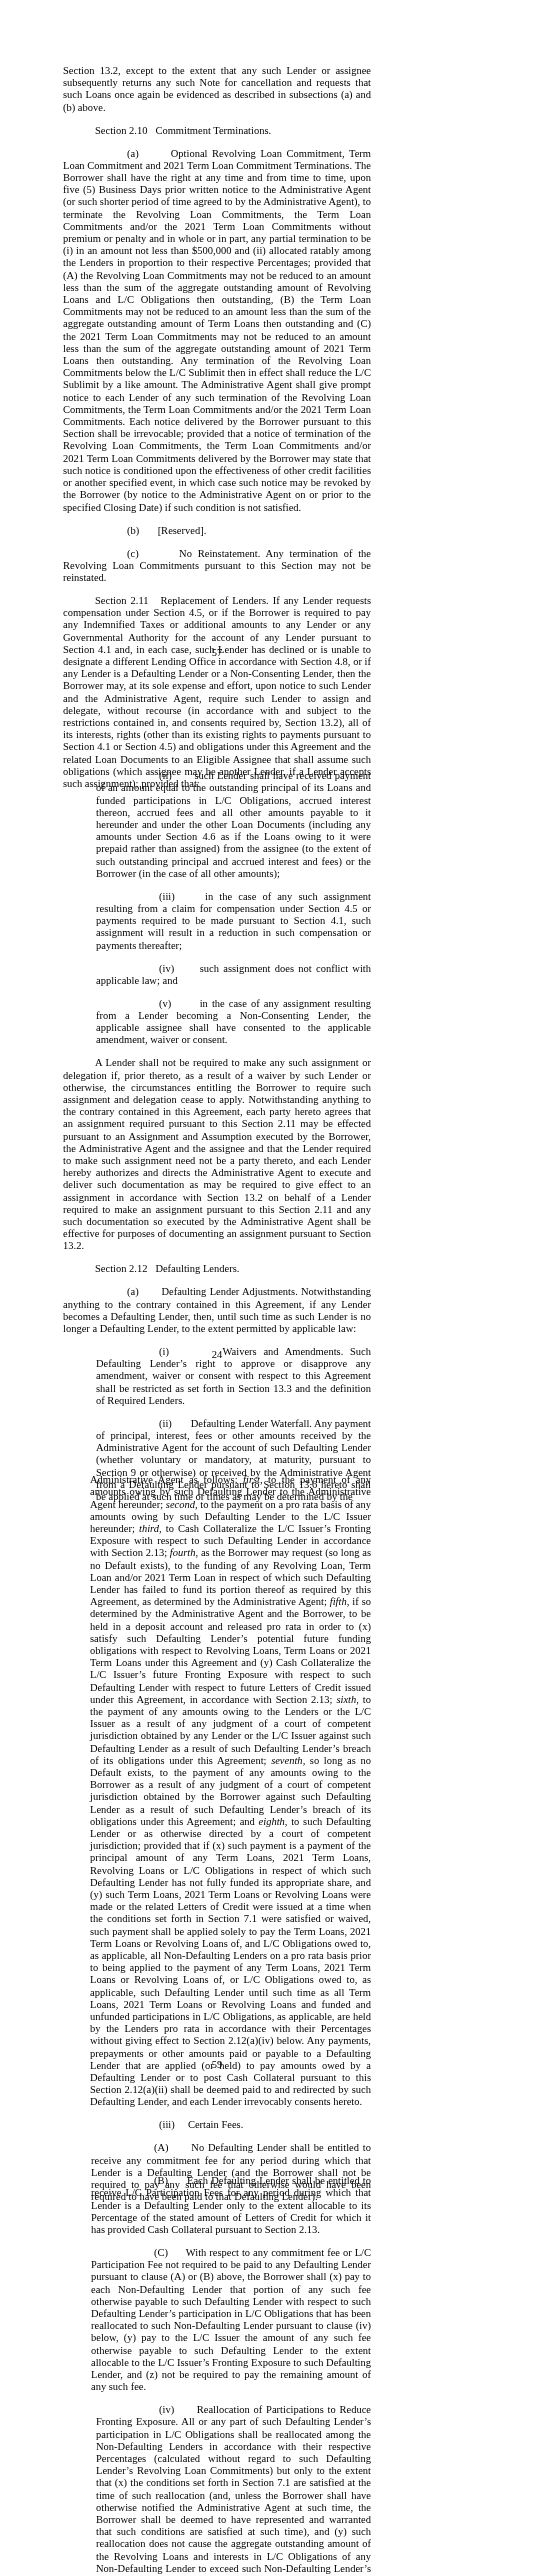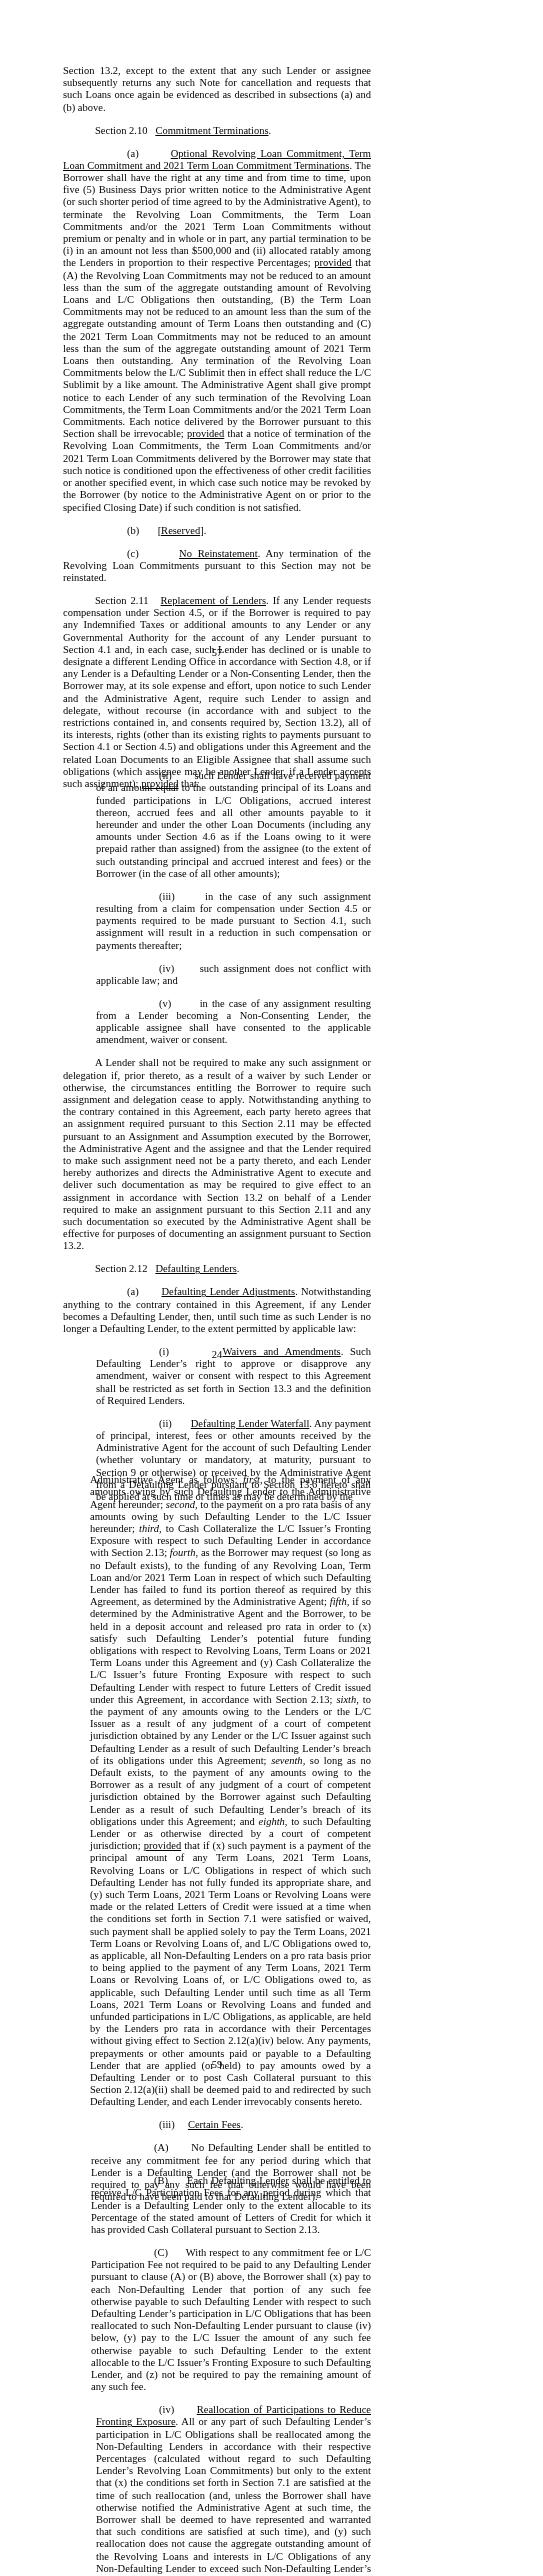--- a/index.html
+++ b/index.html
@@ -30,21 +30,21 @@
   #page-60 { top: 2173px; }
   #page-60 .content { padding-top: 2.1px; }
 
   p { margin: 0 0 10.8px 0; text-align: justify; }
   .p-plain    { text-indent: 0; }
   .p-sect     { text-indent: 32px; }
   .p-suba     { text-indent: 64px; }
   .p-item1    { margin-left: 33px; text-indent: 63px; }
   .p-item1cont{ margin-left: 27px; text-indent: 0; }
   .p-item2    { margin-left: 28px; text-indent: 63px; }
-  .u { text-decoration: underline; }
+  .u { }
   .i { font-style: italic; }
 
   .page-number {
     position: absolute;
     left: 63px;
     right: 61px;
     text-align: center;
   }
   #page-57 .page-number { top: 647px; }
   #page-58 .page-number { top: 583px; }

